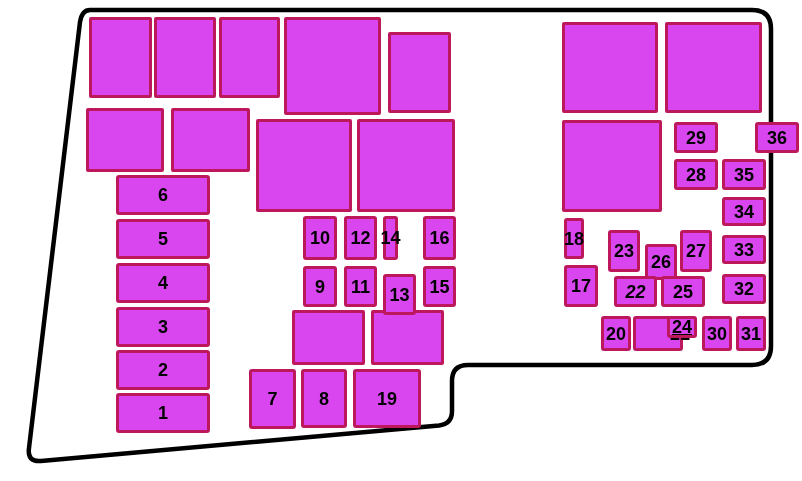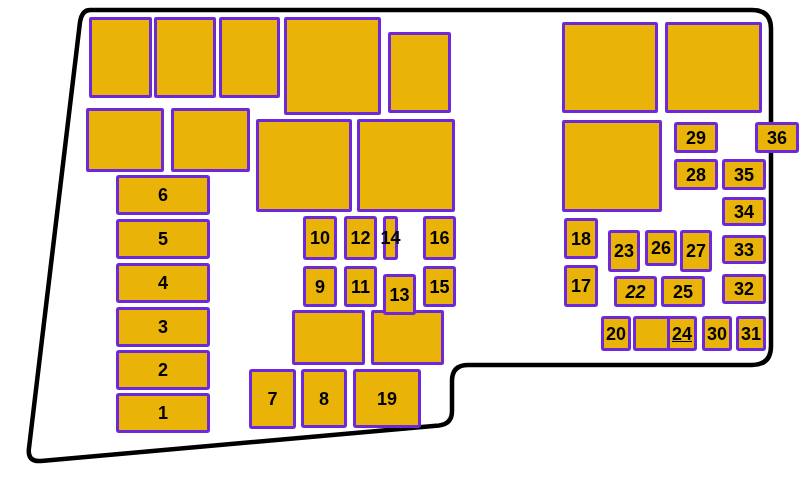--- a/index.html
+++ b/index.html
@@ -18,22 +18,22 @@
   .outline-svg {
     position: absolute;
     left: 0;
     top: 0;
     width: 802px;
     height: 481px;
   }
   .box {
     position: absolute;
     box-sizing: border-box;
-    background: #eab308;
-    border: 3px solid #6d28d9;
+    background: #d946ef;
+    border: 3px solid #be185d;
     border-radius: 3px;
   }
   .fuse {
     display: flex;
     align-items: center;
     justify-content: center;
     font-weight: 700;
     font-size: 18px;
     color: #000000;
     line-height: 1;
@@ -99,31 +99,31 @@
   <div class="box fuse" style="left:344px; top:266px; width:33px; height:41px;">11</div>
   <div class="box fuse" style="left:383px; top:266px; width:33px; height:41px;margin-top:8px;">13</div>
   <div class="box fuse" style="left:423px; top:266px; width:33px; height:41px;">15</div>
 
   <div class="box fuse" style="left:674px; top:122px; width:44px; height:31px;">29</div>
   <div class="box fuse" style="left:722px; top:122px; width:44px; height:31px;margin-left:33px;">36</div>
   <div class="box fuse" style="left:674px; top:159px; width:44px; height:31px;">28</div>
   <div class="box fuse" style="left:722px; top:159px; width:44px; height:31px;">35</div>
   <div class="box fuse" style="left:722px; top:197px; width:44px; height:29px;">34</div>
 
-  <div class="box fuse" style="left:564px; top:218px; width:34px; height:41px;">18</div>
+  <div class="box fuse" style="left:564px; top:218px; width:20px; height:41px;">18</div>
   <div class="box fuse" style="left:564px; top:265px; width:34px; height:42px;">17</div>
 
   <div class="box fuse" style="left:608px; top:230px; width:32px; height:42px;">23</div>
-  <div class="box fuse" style="left:645px; top:230px; width:32px; height:36px;">26</div>
+  <div class="box fuse" style="left:645px; top:244px; width:32px; height:36px;">26</div>
   <div class="box fuse" style="left:680px; top:230px; width:32px; height:42px;">27</div>
   <div class="box fuse" style="left:722px; top:235px; width:44px; height:29px;">33</div>
 
   <div class="box fuse" style="left:614px; top:276px; width:43px; height:31px;font-style:italic;">22</div>
   <div class="box fuse" style="left:661px; top:276px; width:44px; height:31px;">25</div>
   <div class="box fuse" style="left:722px; top:274px; width:44px; height:30px;">32</div>
 
   <div class="box fuse" style="left:601px; top:316px; width:30px; height:35px;">20</div>
   <div class="box fuse" style="left:633px; top:316px; width:30px; height:35px;padding-left:44px;">21</div>
-  <div class="box fuse" style="left:667px; top:316px; width:30px; height:35px;text-decoration:underline;">24</div>
+  <div class="box fuse" style="left:667px; top:316px; width:30px; height:22px;text-decoration:underline;">24</div>
   <div class="box fuse" style="left:702px; top:316px; width:30px; height:35px;">30</div>
   <div class="box fuse" style="left:736px; top:316px; width:30px; height:35px;">31</div>
 
 </div>
 
 </body></html>

